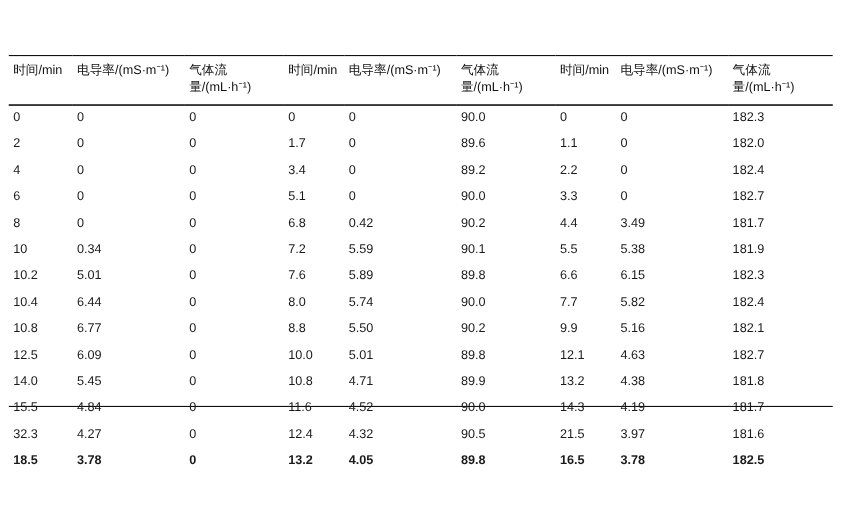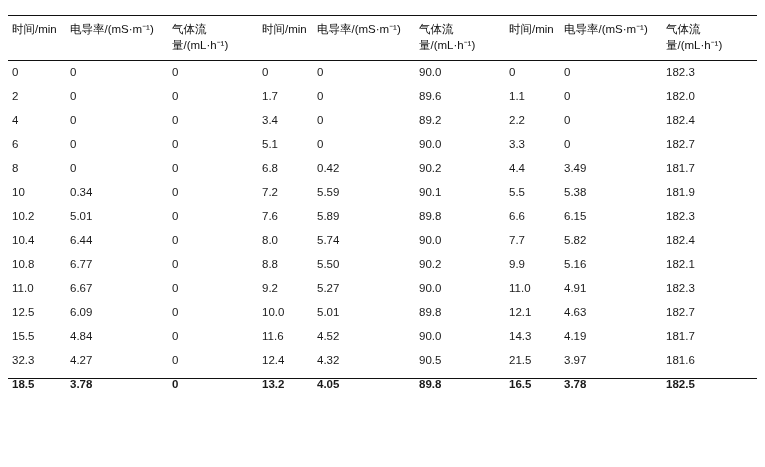--- a/index.html
+++ b/index.html
@@ -10,23 +10,24 @@
   body {
     width: 765px;
     height: 467px;
     font-family: "Liberation Sans", sans-serif;
     color: #1a1a1a;
     overflow: hidden;
   }
   #sheet {
     position: relative;
     width: 765px;
-    height: 379px;
+    height: 335px;
     box-sizing: border-box;
     padding: 15px 8px;
+    margin-top: 35px;
   }
   table.data-table {
     width: 749px;
     border-collapse: collapse;
     table-layout: fixed;
     font-size: 11.5px;
   }
   table.data-table thead th {
     font-weight: normal;
     text-align: left;
@@ -191,42 +192,42 @@
           <td>6.77</td>
           <td>0</td>
           <td>8.8</td>
           <td>5.50</td>
           <td>90.2</td>
           <td>9.9</td>
           <td>5.16</td>
           <td>182.1</td>
         </tr>
         <tr>
-          <td>11.0</td>
-          <td>6.67</td>
-          <td>0</td>
-          <td>9.2</td>
-          <td>5.27</td>
-          <td>90.0</td>
-          <td>11.0</td>
-          <td>4.91</td>
-          <td>182.3</td>
-        </tr>
-        <tr>
           <td>12.5</td>
           <td>6.09</td>
           <td>0</td>
           <td>10.0</td>
           <td>5.01</td>
           <td>89.8</td>
           <td>12.1</td>
           <td>4.63</td>
           <td>182.7</td>
         </tr>
         <tr>
+          <td>14.0</td>
+          <td>5.45</td>
+          <td>0</td>
+          <td>10.8</td>
+          <td>4.71</td>
+          <td>89.9</td>
+          <td>13.2</td>
+          <td>4.38</td>
+          <td>181.8</td>
+        </tr>
+        <tr>
           <td>15.5</td>
           <td>4.84</td>
           <td>0</td>
           <td>11.6</td>
           <td>4.52</td>
           <td>90.0</td>
           <td>14.3</td>
           <td>4.19</td>
           <td>181.7</td>
         </tr>

